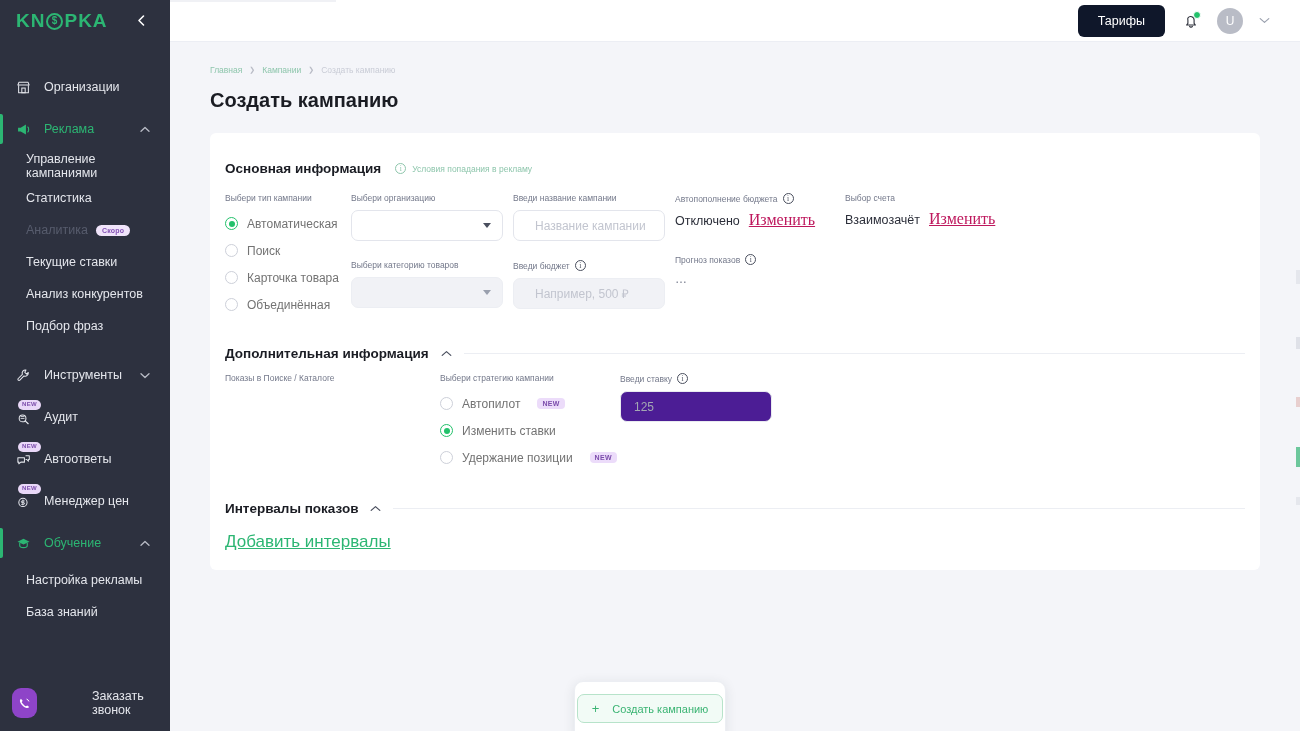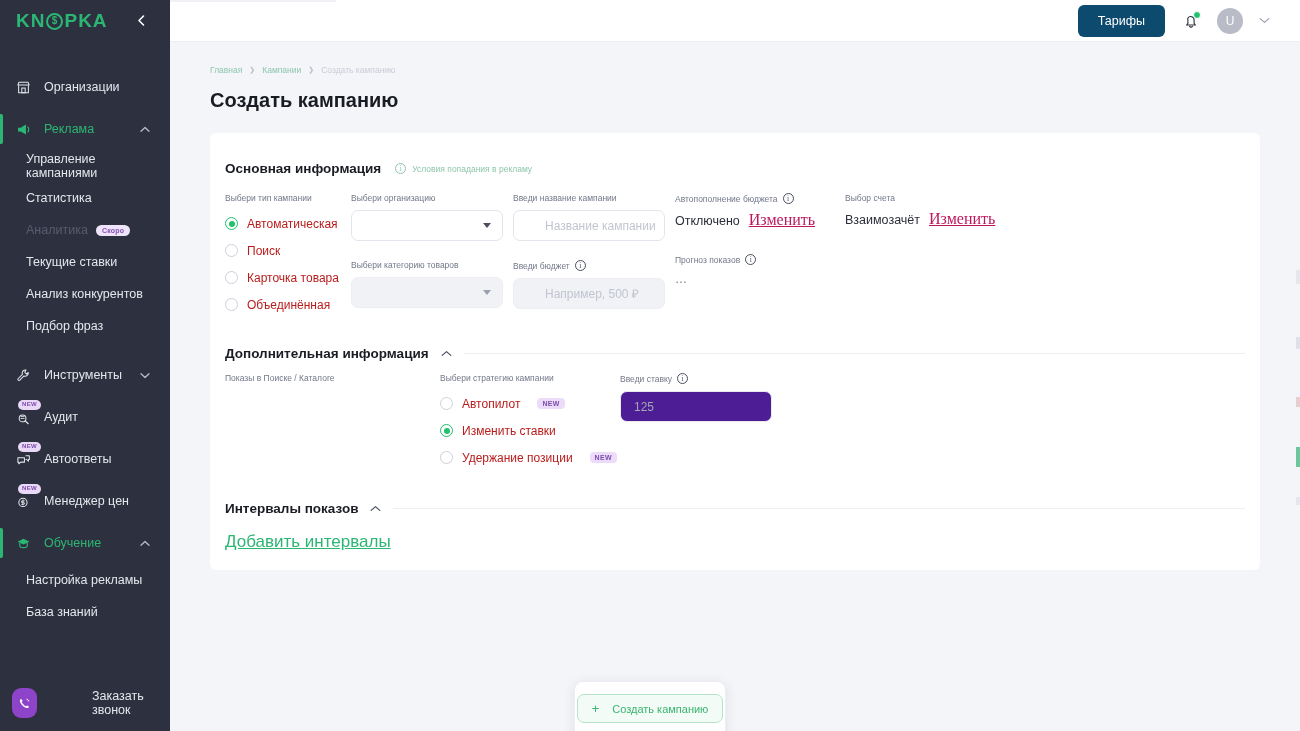--- a/index.html
+++ b/index.html
@@ -90,21 +90,21 @@
     width: 1130px; height: 42px; background: #ffffff;
     display: flex; align-items: center; justify-content: flex-end;
     padding-right: 30px; gap: 16px;
     border-bottom: 1px solid #eceef4;
   }
   .ghost-strip {
     position: absolute; left: 0; top: 0; width: 166px; height: 2px;
     background: #f0f1f5;
   }
   .tariff-btn {
-    background: #0c4a6e; color: #ffffff; border: none; border-radius: 6px;
+    background: #0f172a; color: #ffffff; border: none; border-radius: 6px;
     font-size: 12.5px; padding: 9px 20px; cursor: pointer;
     font-family: "Liberation Sans", sans-serif;
   }
   .bell { position: relative; width: 20px; height: 20px; cursor: pointer; }
   .bell-dot {
     position: absolute; right: 0px; top: 0px;
     width: 8px; height: 8px; border-radius: 50%; background: #23c16b;
     border: 1.5px solid #fff;
   }
   .avatar {
@@ -176,39 +176,39 @@
     width: 13px; height: 13px; border-radius: 50%;
     border: 1.3px solid #cdd0d9; flex: 0 0 13px;
     display: flex; align-items: center; justify-content: center;
     background: #fff;
   }
   .radio.on { border-color: #23c16b; }
   .radio.on::after {
     content: ""; width: 6px; height: 6px; border-radius: 50%;
     background: #23c16b;
   }
-  .radio-label { font-size: 12px; color: #b91c1c; }
+  .radio-label { font-size: 12px; color: #737373; }
 
   .select {
     width: 152px; height: 31px; border: 1px solid #e3e5ec;
     border-radius: 7px; background: #ffffff;
     display: flex; align-items: center; justify-content: flex-end;
     padding-right: 11px; cursor: pointer; position: relative;
   }
   .select.disabled { background: #f1f2f6; border-color: #eceef3; }
   .caret {
     width: 0; height: 0; border-left: 4px solid transparent;
     border-right: 4px solid transparent; border-top: 5px solid #4a4f5e;
   }
   .select.disabled .caret { border-top-color: #9aa0ae; }
 
   .tinput {
     width: 152px; height: 31px; border: 1px solid #e3e5ec;
     border-radius: 7px; background: #ffffff;
-    display: flex; align-items: center; padding-left: 31px;
+    display: flex; align-items: center; padding-left: 21px;
     font-size: 12px; color: #c2c5cf; cursor: text;
   }
   .tinput.grey { background: #f1f2f6; border-color: #eceef3; }
 
   .val-row { display: flex; align-items: baseline; gap: 9px; }
   .val { font-size: 12.5px; color: #2b2e39; }
   .link-green {
     font-size: 16px; color: #be185d;
     text-decoration: underline; cursor: pointer; font-family: Liberation Serif, serif;
   }

